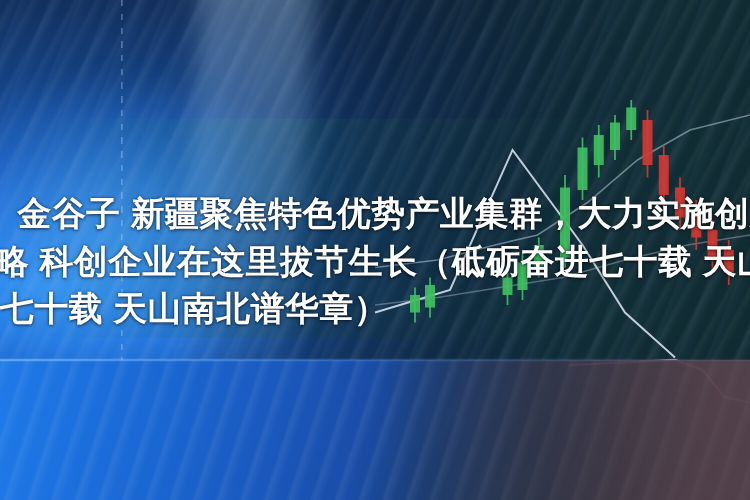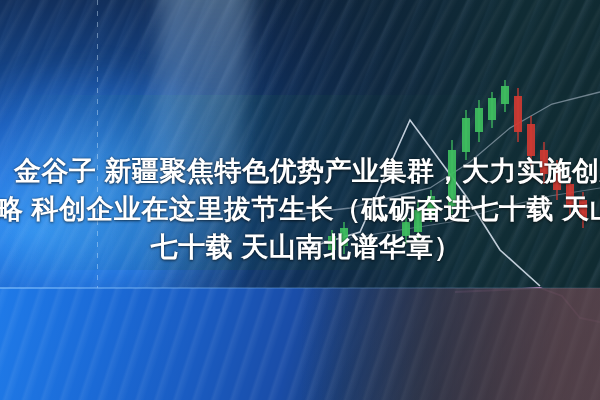--- a/index.html
+++ b/index.html
@@ -97,21 +97,21 @@
     font-weight:bold;
     letter-spacing:.5px;
     text-shadow:0 1px 3px rgba(0,0,0,.55), 0 0 2px rgba(0,0,0,.45);
     line-height:38px;
   }
   .hl-line{
     display:block;white-space:nowrap;font-size:27px;
   }
   .hl-line.l1{ margin-left:14px; text-align:left; }
   .hl-line.l2{ margin-left:-4px; text-align:left; }
-  .hl-line.l3{ text-align:center; margin-left:12px; }
+  .hl-line.l3{ text-align:left; margin-left:0; }
   .clip-wrap{overflow:hidden;width:600px;}
 </style>
 </head>
 <body>
 
 <div id="stage">
 
   <div class="bg-base"></div>
   <div class="glow-left"></div>
   <div class="bg-teal"></div>

